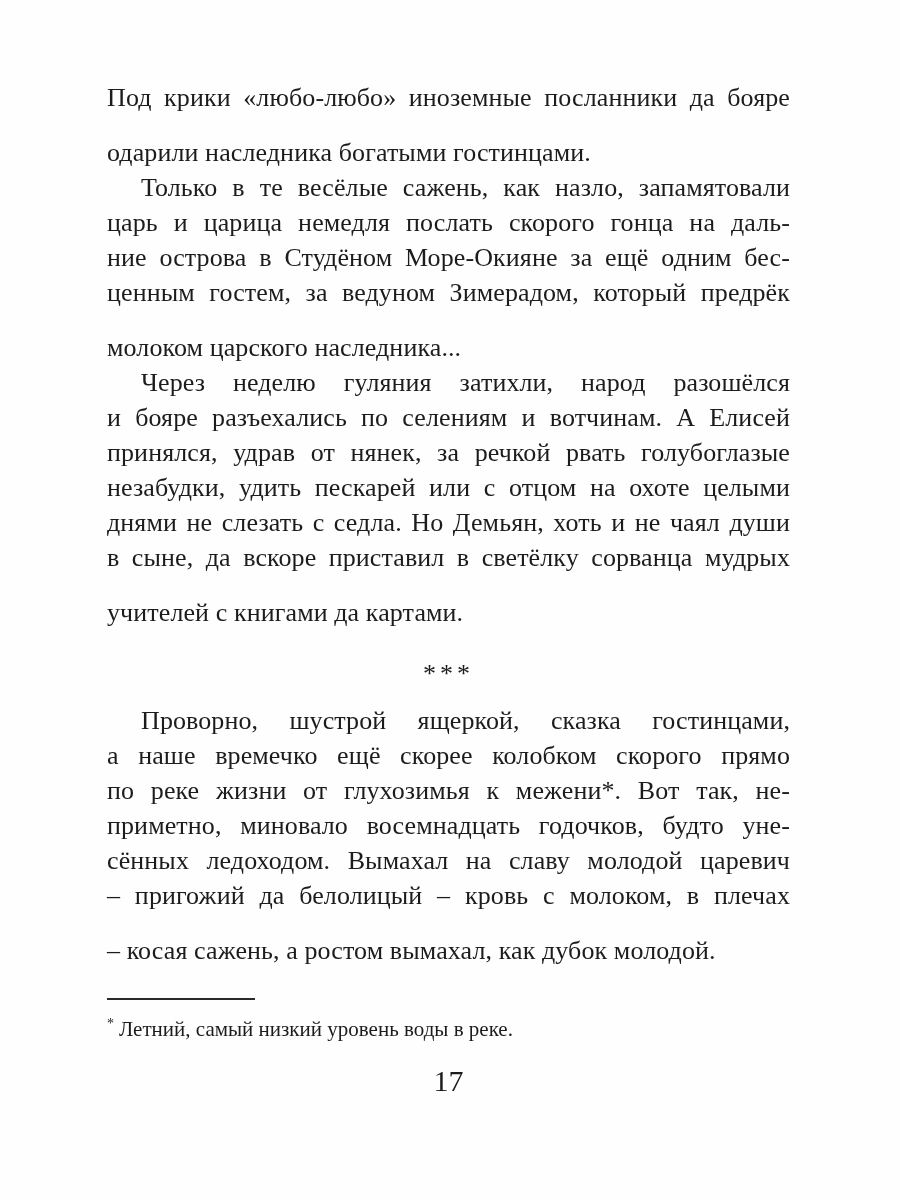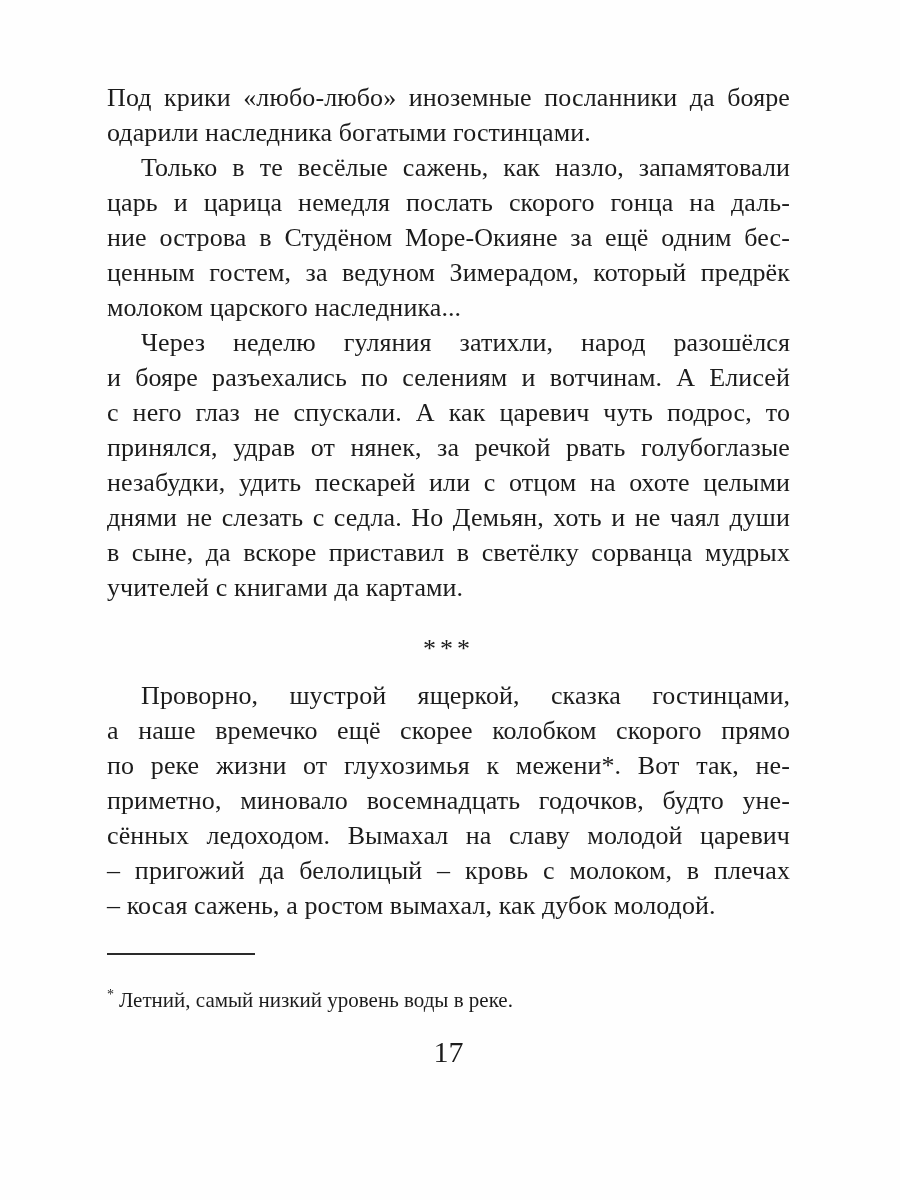--- a/index.html
+++ b/index.html
@@ -30,40 +30,41 @@
     text-align: justify;
     text-align-last: justify;
     white-space: normal;
     letter-spacing: 0.1px;
   }
   .line.indent {
     text-indent: 34px;
   }
   .line.last {
     text-align-last: left;
+    margin-top: 20px;
   }
   .divider {
     height: 35px;
     line-height: 35px;
     margin: 22px 0 16px 0;
     text-align: center;
     font-size: 26px;
     letter-spacing: 4px;
     transform: translateY(4px);
   }
   .footnote-block {
     margin-top: 30px;
   }
   .footnote-separator {
     width: 148px;
     border-top: 2px solid #2a2a2a;
     height: 0;
   }
   .footnote-line {
-    margin-top: 26px;
+    margin-top: 10px;
     font-size: 21px;
     line-height: 28px;
   }
   .footnote-marker {
     vertical-align: super;
     font-size: 14px;
     margin-right: 5px;
   }
   .page-number {
     margin-top: 20px;
@@ -85,21 +86,20 @@
       <div class="paragraph">
         <div class="line indent">Только в те весёлые сажень, как назло, запамятовали</div>
         <div class="line">царь и царица немедля послать скорого гонца на даль-</div>
         <div class="line">ние острова в Студёном Море-Окияне за ещё одним бес-</div>
         <div class="line">ценным гостем, за ведуном Зимерадом, который предрёк</div>
         <div class="line last">молоком царского наследника...</div>
       </div>
       <div class="paragraph">
         <div class="line indent">Через неделю гуляния затихли, народ разошёлся</div>
         <div class="line">и бояре разъехались по селениям и вотчинам. А Елисей</div>
-        <div class="line">с него глаз не спускали. А как царевич чуть подрос, то</div>
         <div class="line">принялся, удрав от нянек, за речкой рвать голубоглазые</div>
         <div class="line">незабудки, удить пескарей или с отцом на охоте целыми</div>
         <div class="line">днями не слезать с седла. Но Демьян, хоть и не чаял души</div>
         <div class="line">в сыне, да вскоре приставил в светёлку сорванца мудрых</div>
         <div class="line last">учителей с книгами да картами.</div>
       </div>
       <div class="divider">***</div>
       <div class="paragraph">
         <div class="line indent">Проворно, шустрой ящеркой, сказка гостинцами,</div>
         <div class="line">а наше времечко ещё скорее колобком скорого прямо</div>

